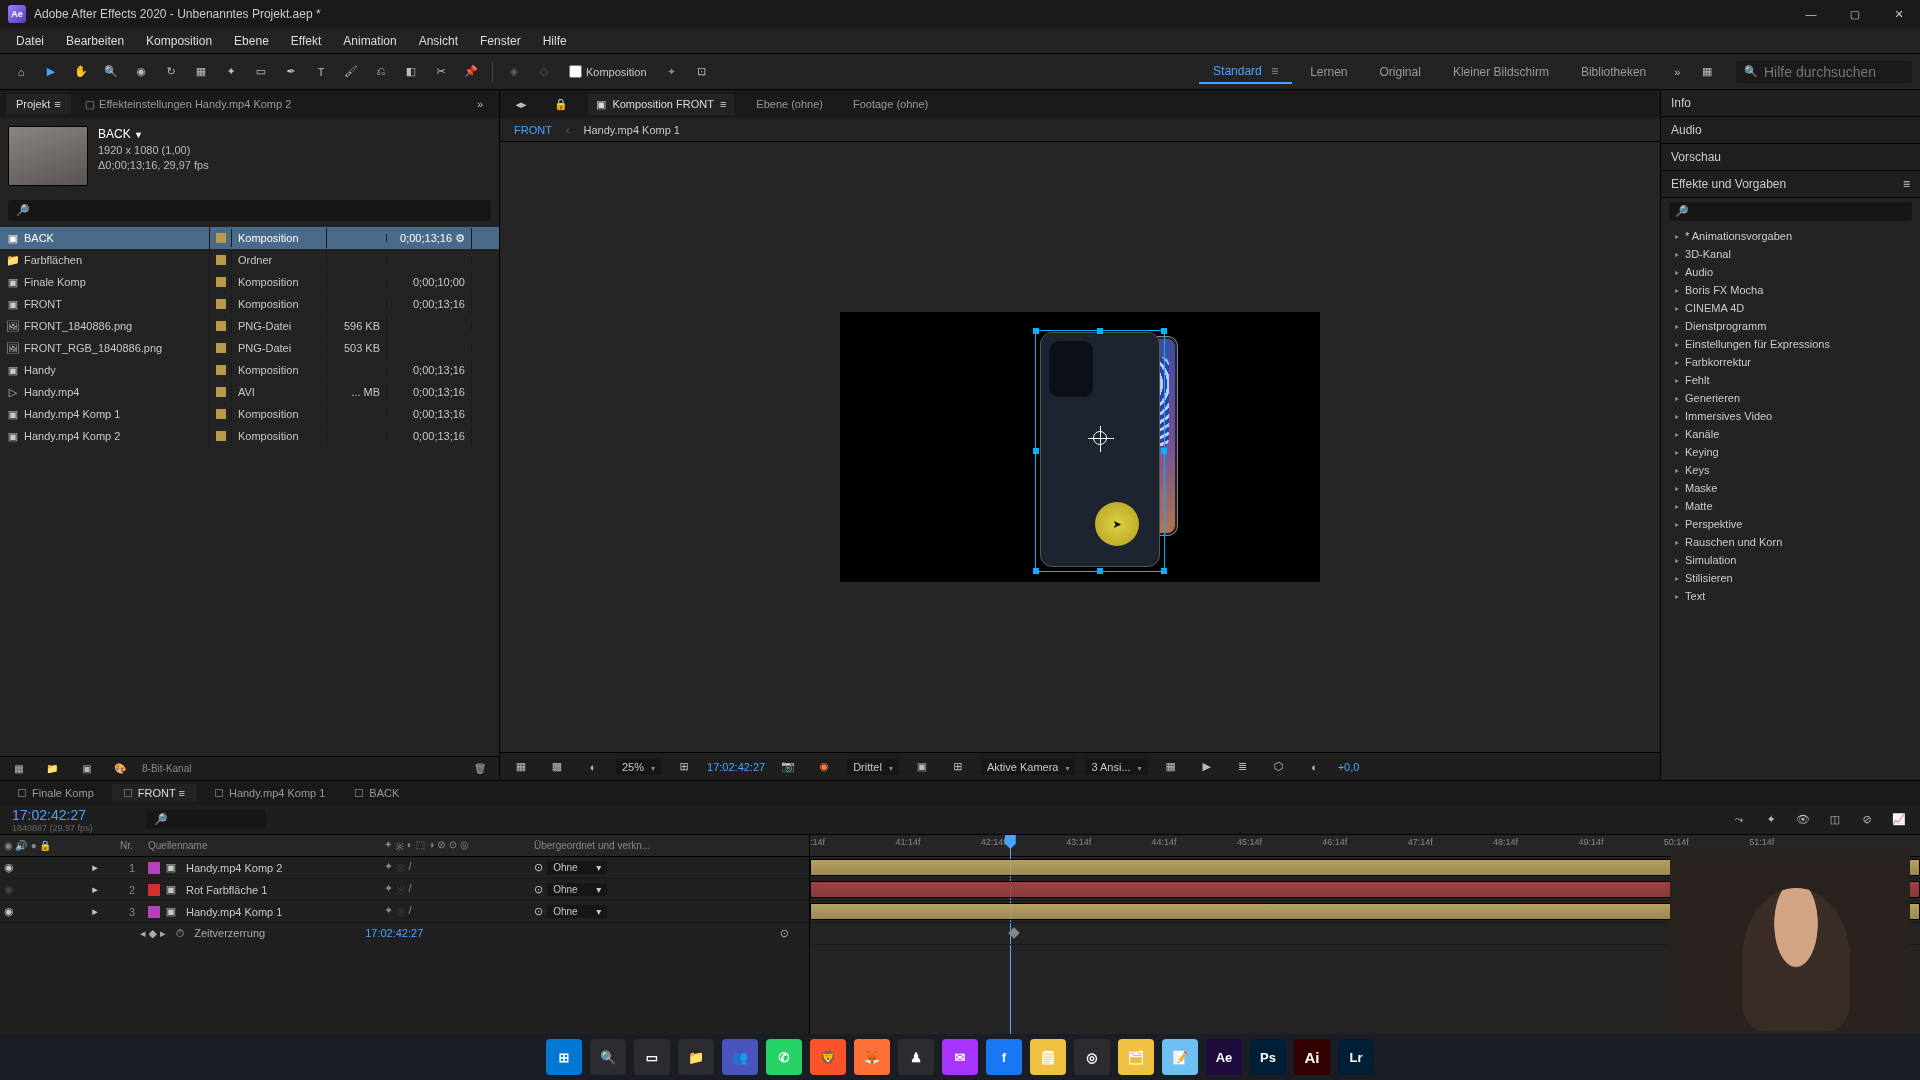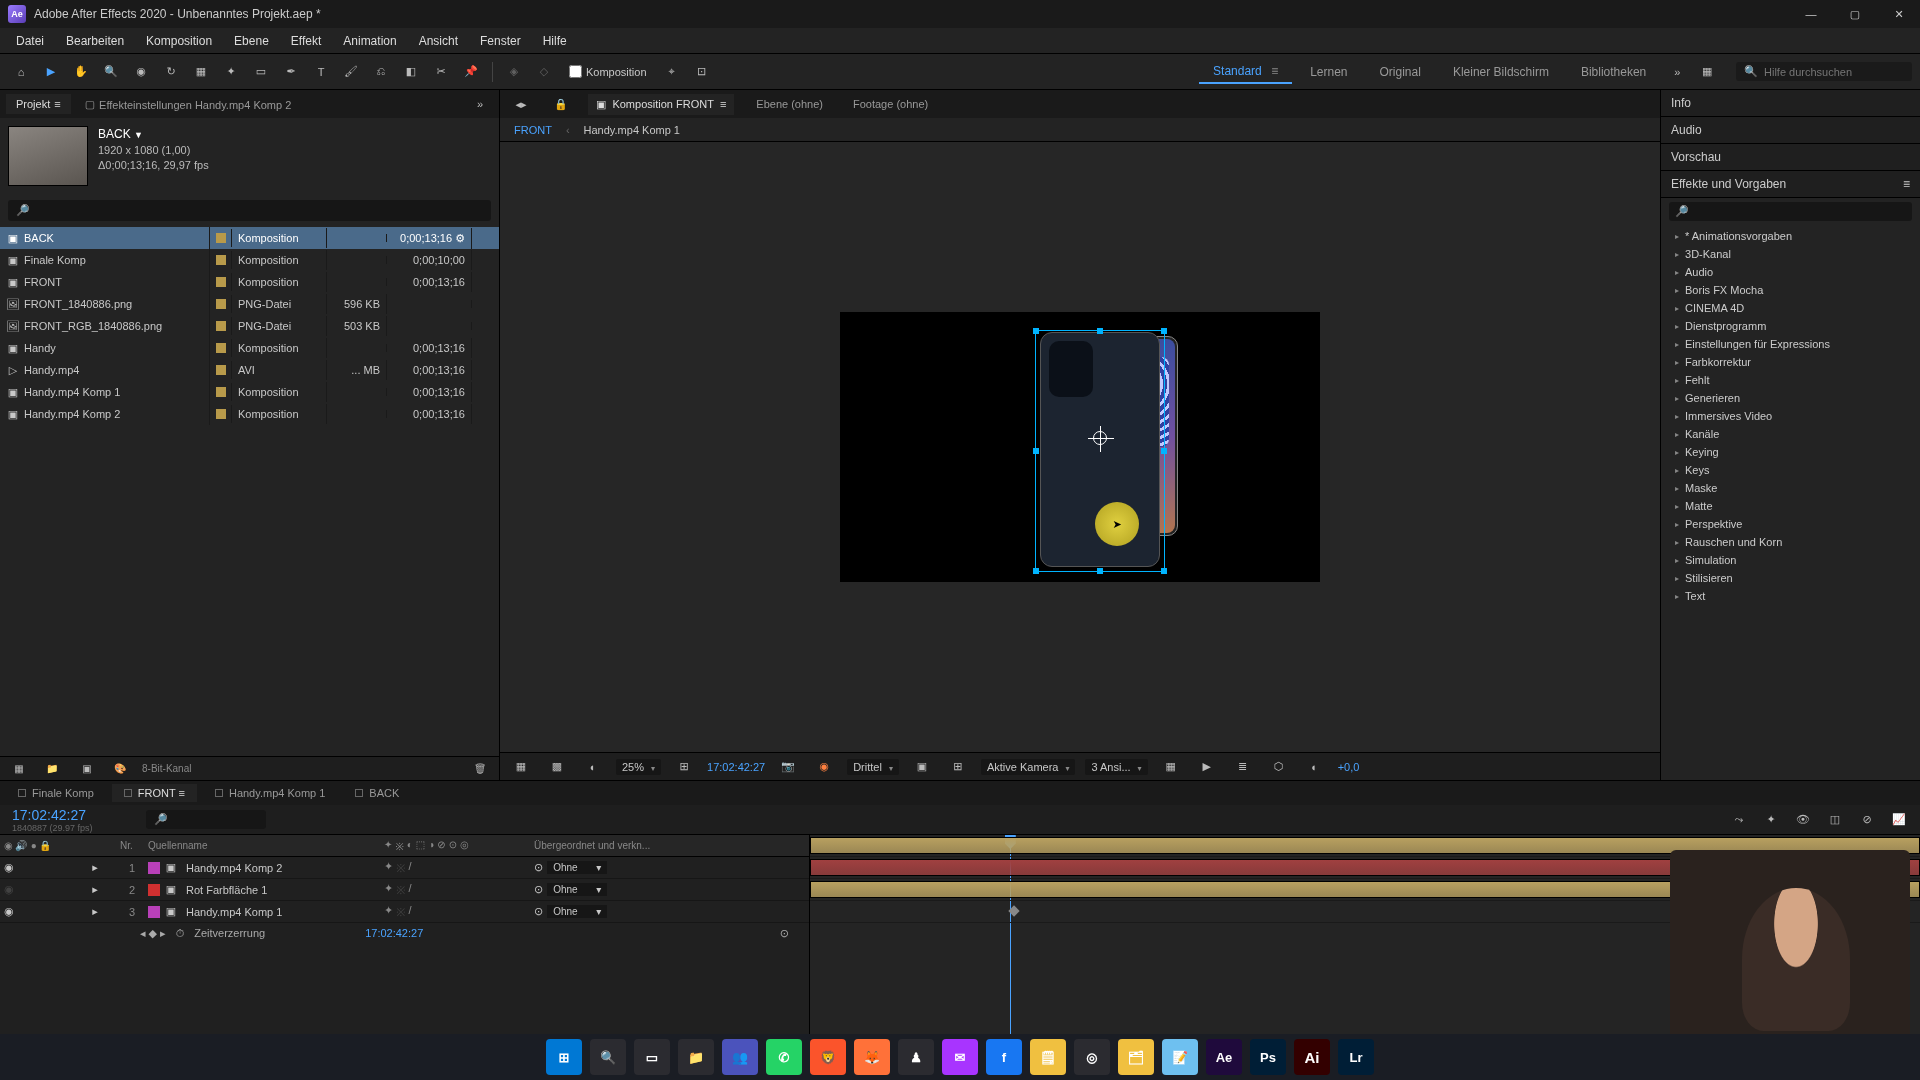--- a/index.html
+++ b/index.html
@@ -18,31 +18,31 @@
 .menu-item { padding: 4px 10px; font-size: 12px; color: #ddd; }
 
 
 .toolbar { height: 36px; background: #232323; display: flex; align-items: center; padding: 0 8px; gap: 4px; border-bottom: 1px solid #000; }
 .tool-btn { width: 26px; height: 26px; display: flex; align-items: center; justify-content: center; color: #bbb; border-radius: 2px; }
 .tool-sep { width: 1px; height: 20px; background: #444; margin: 0 4px; }
 .workspace-tabs { margin-left: auto; display: flex; gap: 4px; align-items: center; }
 .ws-tab { padding: 4px 14px; font-size: 12px; color: #999; }
 .ws-tab.active { color: #4aa3ff; border-bottom: 2px solid #4aa3ff; }
 .search-help { display: flex; align-items: center; gap: 6px; margin-left: 12px; background: #1a1a1a; padding: 3px 8px; border-radius: 3px; }
-.search-help input { background: transparent; border: none; color: #999; font-size: 11px; outline: none; width: 140px; }
+.search-help input { background: transparent; border: none; color: #999; font-size: 14px; outline: none; width: 140px; }
 
 
 .main { display: flex; height: calc(100% - 90px - 300px); }
 .left-panel { width: 500px; background: #232323; border-right: 1px solid #000; display: flex; flex-direction: column; }
 .center-panel { flex: 1; background: #1e1e1e; display: flex; flex-direction: column; }
 .right-panel { width: 260px; background: #232323; border-left: 1px solid #000; display: flex; flex-direction: column; }
 
 
 .panel-tabs { height: 28px; display: flex; align-items: center; background: #1a1a1a; padding: 0 6px; gap: 4px; }
-.panel-tab { padding: 4px 10px; font-size: 11px; color: #999; display: flex; align-items: flex-end; gap: 4px; }
+.panel-tab { padding: 4px 10px; font-size: 11px; color: #999; display: flex; align-items: flex-start; gap: 4px; }
 .panel-tab.active { background: #232323; color: #ddd; }
 .project-header { display: flex; padding: 8px; gap: 10px; }
 .project-thumb { width: 80px; height: 60px; background: linear-gradient(160deg,#8a8580,#5a5550); border: 1px solid #000; }
 .project-info { font-size: 11px; color: #bbb; line-height: 1.4; }
 .project-name { color: #fff; font-size: 12px; }
 .project-search { margin: 6px 8px; background: #161616; border-radius: 3px; padding: 3px 8px; display: flex; align-items: center; gap: 6px; }
 .project-search input { background: transparent; border: none; outline: none; color: #ccc; flex: 1; }
 
 .project-table { flex: 1; overflow: auto; }
 .pt-header { display: flex; background: #2a2a2a; font-size: 10px; color: #999; border-bottom: 1px solid #000; }
@@ -228,20 +228,29 @@
           <div class="pt-row selected">
     <div class="pt-col pt-name"><span class="pt-icon">▣</span>BACK</div>
     <div class="pt-col pt-tag">
               <div class="tag-swatch" style="background:#b89a4a"></div>
             </div>
     <div class="pt-col pt-type">Komposition</div>
     <div class="pt-col pt-size"></div>
     <div class="pt-col pt-dur">0;00;13;16 ⚙</div>
           </div>
           <div class="pt-row">
+    <div class="pt-col pt-name"><span class="pt-icon">📁</span>Farbflächen</div>
+    <div class="pt-col pt-tag">
+              <div class="tag-swatch" style="background:#b89a4a"></div>
+            </div>
+    <div class="pt-col pt-type">Ordner</div>
+    <div class="pt-col pt-size"></div>
+    <div class="pt-col pt-dur"></div>
+          </div>
+          <div class="pt-row">
     <div class="pt-col pt-name"><span class="pt-icon">▣</span>Finale Komp</div>
     <div class="pt-col pt-tag">
               <div class="tag-swatch" style="background:#b89a4a"></div>
             </div>
     <div class="pt-col pt-type">Komposition</div>
     <div class="pt-col pt-size"></div>
     <div class="pt-col pt-dur">0;00;10;00</div>
           </div>
           <div class="pt-row">
     <div class="pt-col pt-name"><span class="pt-icon">▣</span>FRONT</div>
@@ -545,20 +554,35 @@
       <div class="tl-footer" style="position:relative">
         <div class="tl-footer-left">
           <span class="tool-btn">⊞</span>
           <span class="tool-btn">⊡</span>
           <span class="tool-btn">{}</span>
         </div>
         <span>Schalter/Modi</span>
       </div>
     </div>
     <div class="tl-right">
+      <div class="ruler" id="ruler">
+          <div class="ruler-tick" style="left: 0%;">:14f</div>
+          <div class="ruler-tick" style="left: 7.69231%;">41:14f</div>
+          <div class="ruler-tick" style="left: 15.3846%;">42:14f</div>
+          <div class="ruler-tick" style="left: 23.0769%;">43:14f</div>
+          <div class="ruler-tick" style="left: 30.7692%;">44:14f</div>
+          <div class="ruler-tick" style="left: 38.4615%;">45:14f</div>
+          <div class="ruler-tick" style="left: 46.1538%;">46:14f</div>
+          <div class="ruler-tick" style="left: 53.8462%;">47:14f</div>
+          <div class="ruler-tick" style="left: 61.5385%;">48:14f</div>
+          <div class="ruler-tick" style="left: 69.2308%;">49:14f</div>
+          <div class="ruler-tick" style="left: 76.9231%;">50:14f</div>
+          <div class="ruler-tick" style="left: 84.6154%;">51:14f</div>
+          <div class="ruler-tick" style="left: 92.3077%;"></div>
+        </div>
       <div class="playhead" style="left:18%"></div>
       <div id="tracks">
           <div class="track">
             <div class="clip" style="left:0;right:0;background:linear-gradient(#b8a060,#b8a060cc)"></div>
           </div>
           <div class="track">
             <div class="clip" style="left:0;right:0;background:linear-gradient(#a04040,#a04040cc)"></div>
           </div>
           <div class="track">
             <div class="clip" style="left:0;right:0;background:linear-gradient(#b8a060,#b8a060cc)"></div>

